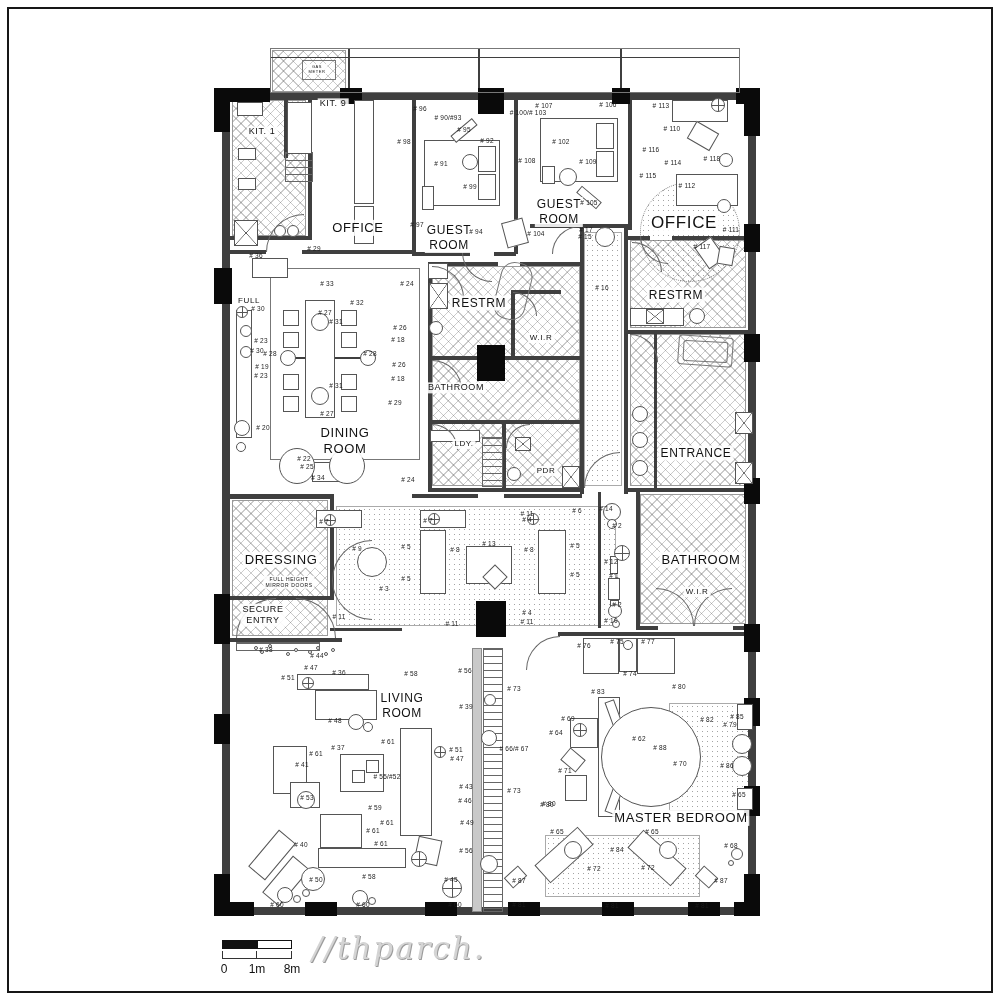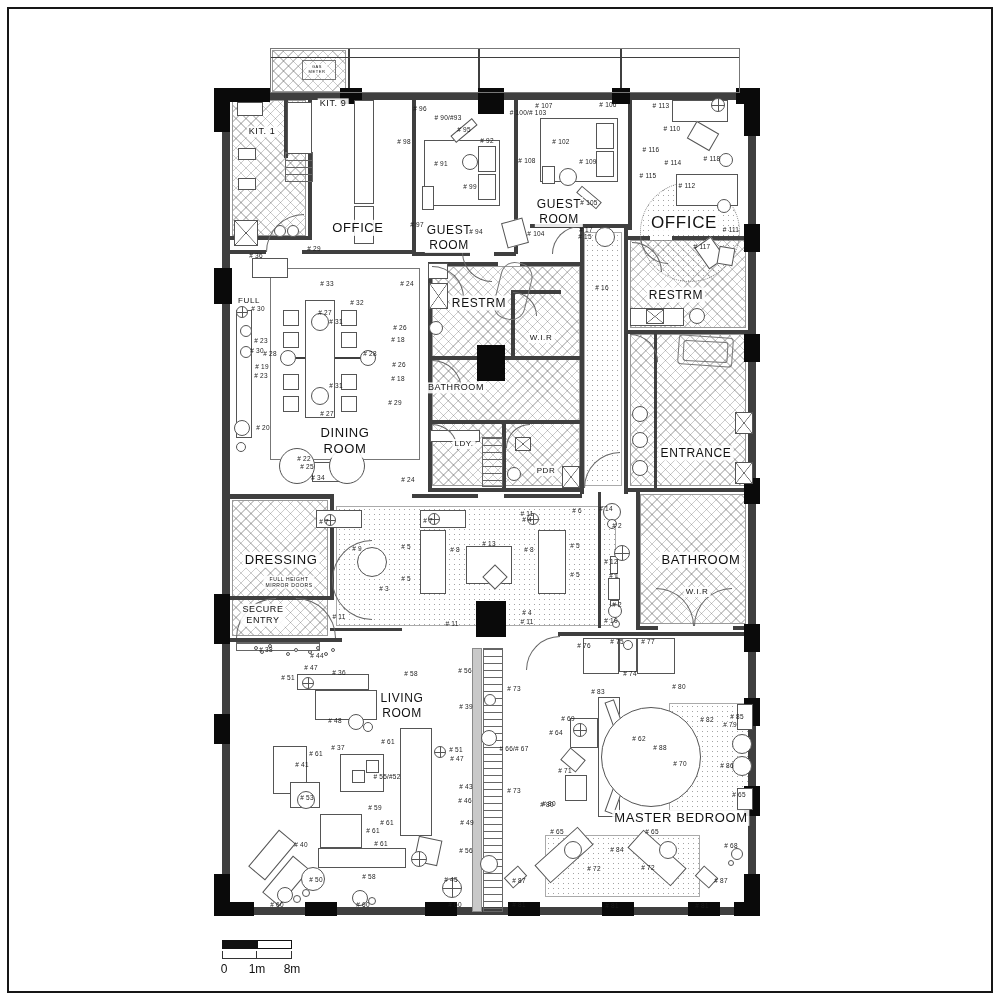--- a/index.html
+++ b/index.html
@@ -516,13 +516,14 @@
     <div id="scalebar-white" style="left:257px;top:940px;width:35px;height:9px;"></div>
     <div class="tick" style="left:222px;top:951px;width:1px;height:8px;"></div>
     <div class="tick" style="left:256px;top:951px;width:1px;height:8px;"></div>
     <div class="tick" style="left:291px;top:951px;width:1px;height:8px;"></div>
     <div class="tick" style="left:222px;top:958px;width:70px;height:1px;"></div>
     <span class="scale-label" style="left:224px;top:962px;">0</span>
     <span class="scale-label" style="left:257px;top:962px;">1m</span>
     <span class="scale-label" style="left:292px;top:962px;">8m</span>
   </div>
 
+  <div id="watermark">//thparch.</div>
 </div>
 
 </body></html>

